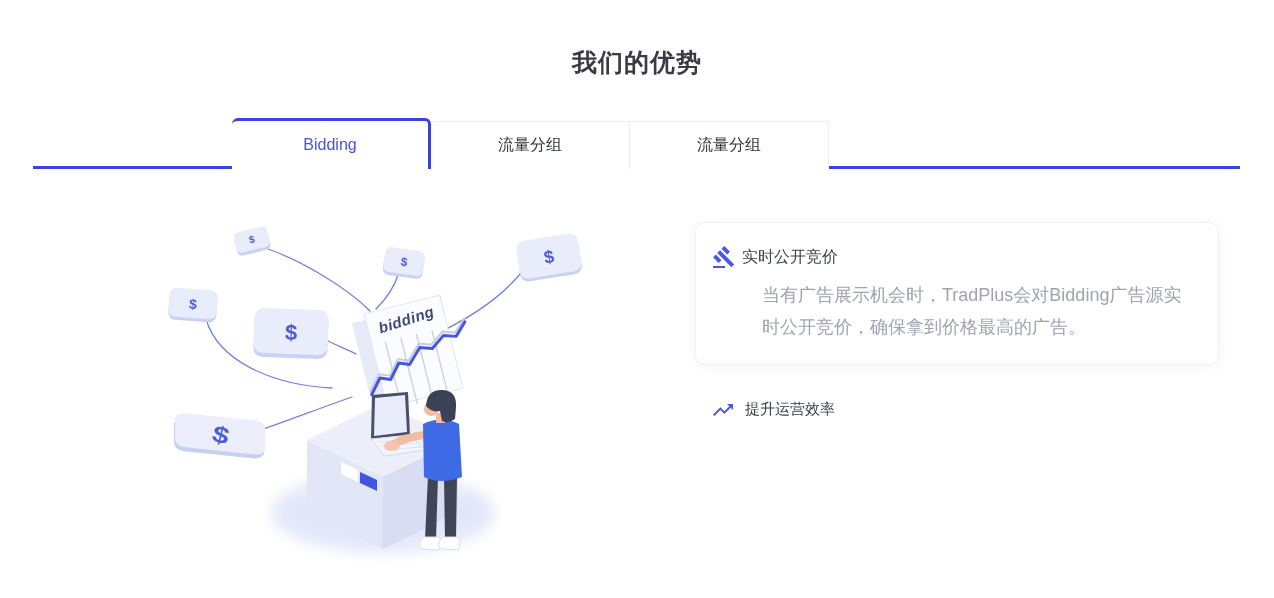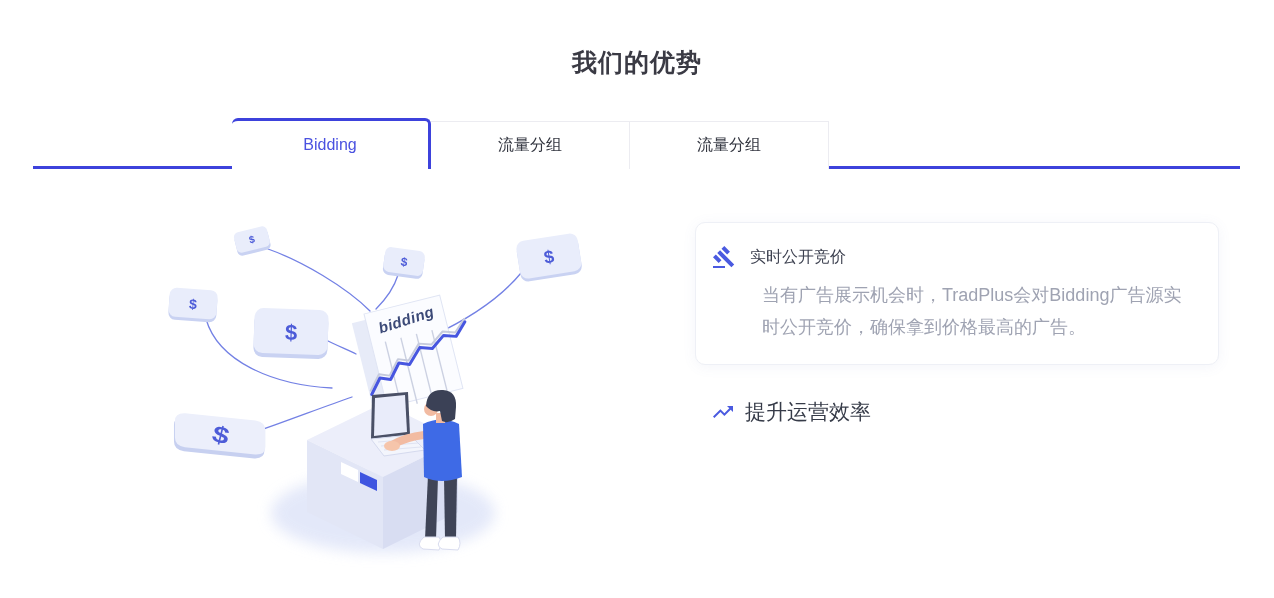--- a/index.html
+++ b/index.html
@@ -31,30 +31,30 @@
   }
   .tab:first-child { border-left:none; }
 
   
   .features { position:absolute; left:695px; top:222px; width:524px; }
   .feature-card {
     border:1px solid #eef0f6; border-radius:10px; background:#fff;
     box-shadow:0 2px 14px rgba(100,110,180,0.07);
     padding:22px 24px 20px 16px;
   }
-  .feature-head { display:flex; align-items:center; gap:14px; }
+  .feature-head { display:flex; align-items:center; gap:6px; }
   .feature-head .f-icon { width:24px; height:24px; flex:0 0 24px; }
   .f-icon svg { width:24px; height:24px; display:block; }
   .feature-title { font-size:16px; color:#3d4150; }
   .feature-desc {
     margin:10px 0 0 50px; font-size:18px; line-height:1.8;
     color:#9fa3b2; max-width:462px;
   }
   .feature-row { display:flex; align-items:center; gap:10px; padding-left:16px; margin-top:33px; }
-  .feature-row .feature-title { font-size:21px; color:#363b48; }
+  .feature-row .feature-title { font-size:15px; color:#363b48; }
 
   
   .illustration { position:absolute; left:140px; top:213px; width:480px; height:370px; }
   .dollar { font-weight:bold; fill:#4d5cd8; }
 </style>
 </head>
 <body>
 
 <div class="stage">
 

